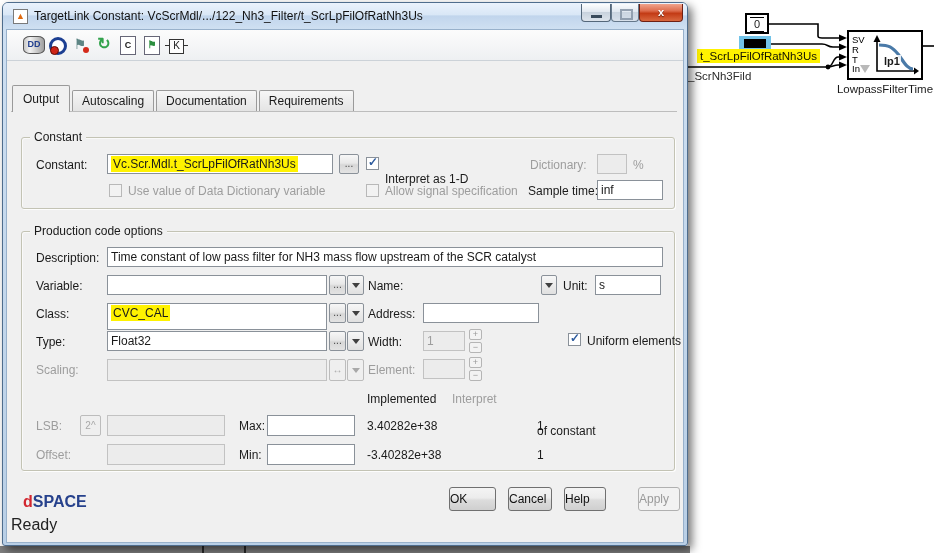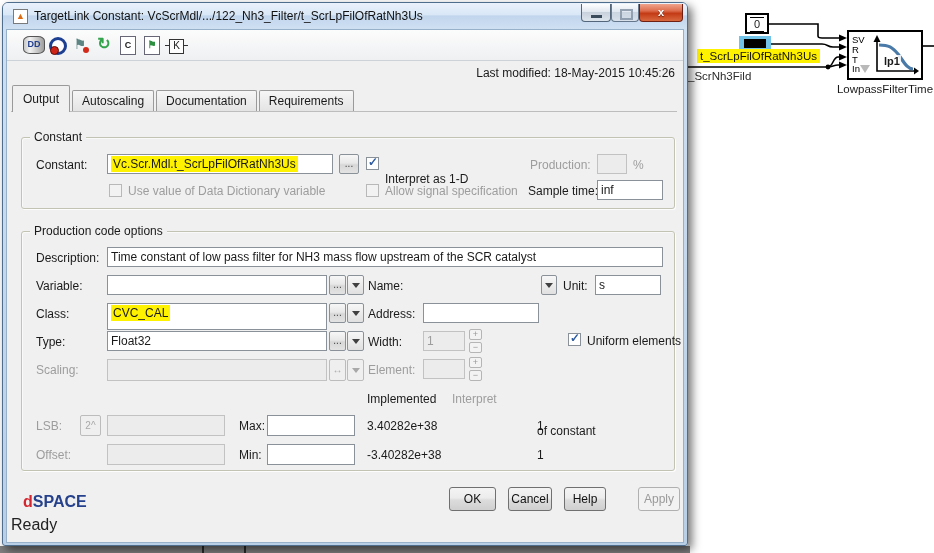--- a/index.html
+++ b/index.html
@@ -89,21 +89,21 @@
   .chk.on:after{content:"✓";position:absolute;left:1px;top:-3px;font-size:12px;font-weight:bold;color:#2e5c9e;}
   .spin{position:absolute;width:13px;height:24px;}
   .spin b{position:absolute;left:0;width:13px;height:11px;box-sizing:border-box;border:1px solid #b5b5b5;
           border-radius:2px;background:#f3f3f3;color:#9a9a9a;font-size:9px;font-weight:normal;
           text-align:center;line-height:9px;}
   .spin b.dn{top:13px;}
 
   
   .fbtn{position:absolute;top:484px;height:24px;box-sizing:border-box;border:1px solid #707070;border-radius:3px;
         background:linear-gradient(#f4f4f4,#ececec 45%,#dcdcdc 55%,#cfcfcf);
-        font-size:12px;text-align:center;line-height:22px;color:#111;}
+        font-size:12px;line-height:22px;color:#111;}
   .fbtn.dis{color:#9a9a9a;border-color:#b0b0b0;background:#f2f2f2;}
   #logo{position:absolute;left:20px;top:490px;font-size:16px;font-weight:bold;letter-spacing:0px;}
   #logo .d{color:#d22730;} #logo .sp{color:#26418c;}
   #status{position:absolute;left:8px;top:513px;font-size:16px;color:#222;}
 
   
   #model-wires{position:absolute;left:688px;top:0;width:246px;height:120px;}
   #const0{position:absolute;left:745px;top:13px;width:24px;height:21px;box-sizing:border-box;
           border:2px solid #000;background:#fff;}
   #const0 span{position:absolute;left:3px;top:2px;width:14px;text-align:center;font-size:11px;
@@ -211,21 +211,20 @@
           <div class="page">C</div>
         </div>
       <div class="tbtn" style="left:134px;">
           <div class="page flag">⚑</div>
         </div>
       <div class="tbtn" style="left:158px;">
           <div class="kbox">K</div>
         </div>
     </div>
 
-    <div id="last-modified">Last modified: 18-May-2015 10:45:26</div>
 
     <div id="tabs">
       <div class="tab active">Output</div>
       <div class="tab">Autoscaling</div>
       <div class="tab">Documentation</div>
       <div class="tab">Requirements</div>
     </div>
     <div id="tabline"></div>
 
     <div class="group" style="left:18px;top:134px;width:654px;height:72px;">
@@ -233,21 +232,21 @@
 
       <div class="lbl" style="left:14px;top:20px;">Constant:</div>
       <div class="field" style="left:85px;top:16px;width:226px;height:20px;">
         <span class="hl">Vc.Scr.Mdl.t_ScrLpFilOfRatNh3Us</span>
       </div>
       <div class="btn3" style="left:317px;top:16px;width:20px;height:20px;line-height:18px;">...</div>
 
       <div class="chk on" style="left:344px;top:19px;"></div>
       <div class="lbl" style="left:363px;top:34px;">Interpret as 1-D</div>
 
-      <div class="lbl dis" style="left:508px;top:20px;">Production:</div>
+      <div class="lbl dis" style="left:508px;top:20px;">Dictionary:</div>
       <div class="field dis" style="left:575px;top:16px;width:30px;height:20px;"></div>
       <div class="lbl dis" style="left:611px;top:20px;">%</div>
 
       <div class="chk dis" style="left:87px;top:46px;"></div>
       <div class="lbl dis" style="left:106px;top:46px;">Use value of Data Dictionary variable</div>
 
       <div class="chk dis" style="left:344px;top:46px;"></div>
       <div class="lbl dis" style="left:363px;top:46px;">Allow signal specification</div>
 
       <div class="lbl" style="left:506px;top:46px;">Sample time:</div>

